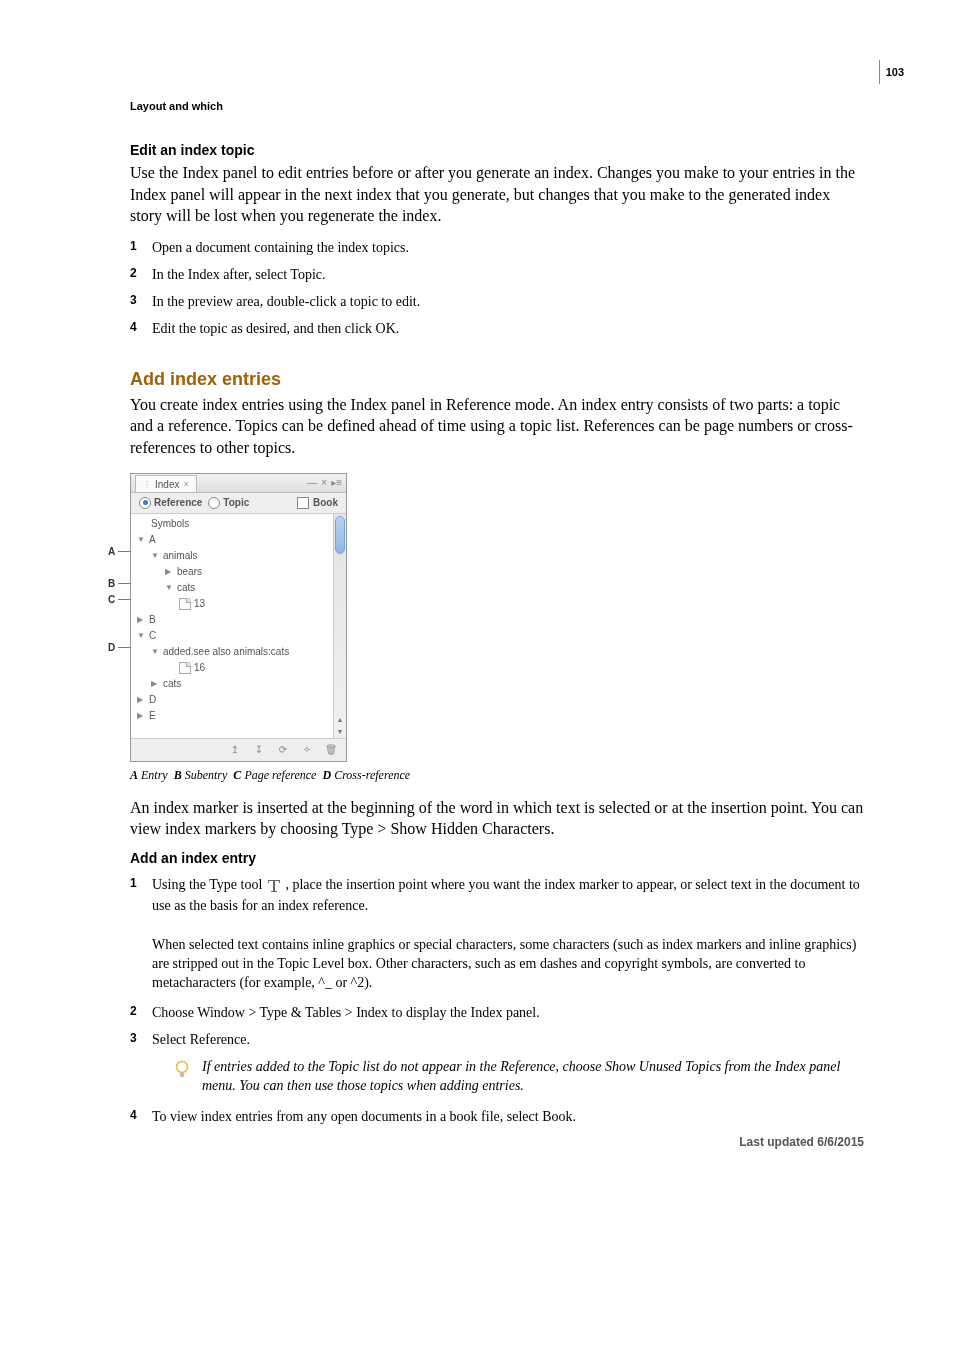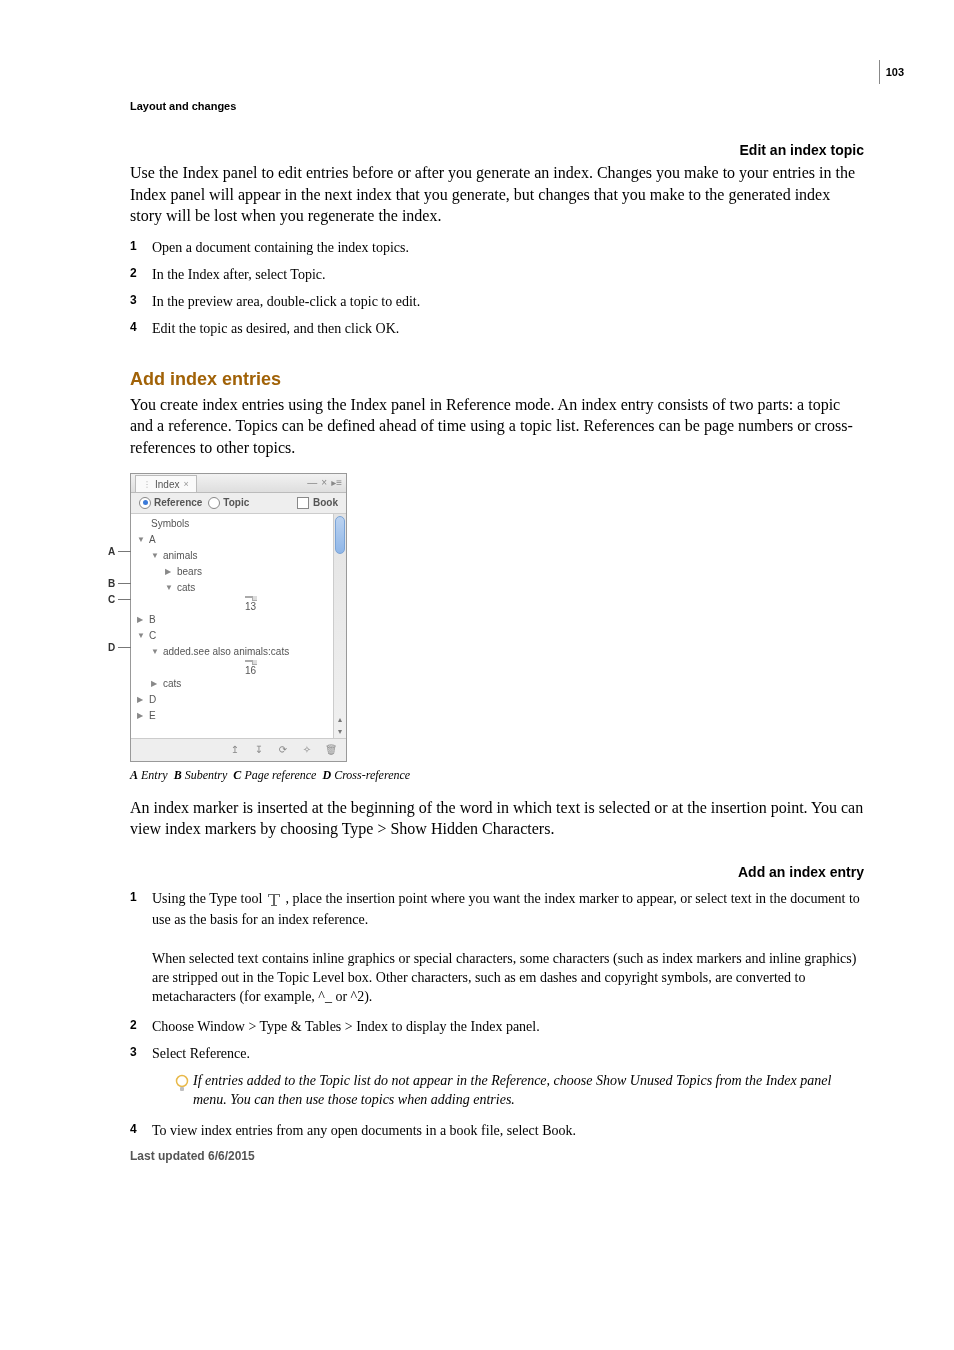--- a/index.html
+++ b/index.html
@@ -27,22 +27,21 @@
   .chapter-title {
     font-family: "Myriad Pro", Arial, sans-serif;
     font-weight: bold;
     font-size: 11px;
     margin-bottom: 30px;
   }
   h3.section {
     font-family: "Myriad Pro", Arial, sans-serif;
     font-weight: bold;
     font-size: 14px;
-    margin: 24px 0 4px 0;
-    text-align: right;
+    margin: 10px 0 4px 0;
   }
   h2.main-section {
     font-family: "Myriad Pro", Arial, sans-serif;
     font-weight: bold;
     font-size: 18px;
     color: #a16207;
     margin: 30px 0 4px 0;
   }
   p {
     font-size: 16px;
@@ -72,21 +71,21 @@
   .sub-para {
     margin-left: 22px;
     margin-top: 20px;
     font-size: 14px;
     line-height: 1.35;
   }
   .tip {
     margin: 8px 0 10px 22px;
     display: flex;
     align-items: flex-start;
-    gap: 3px;
+    gap: 12px;
   }
   .tip-icon {
     flex: 0 0 16px;
     margin-top: 2px;
   }
   .tip-text {
     font-style: italic;
     font-size: 14px;
     line-height: 1.35;
   }
@@ -203,48 +202,48 @@
     border-radius:5px;
     background: linear-gradient(#bcd3f0,#8fb6e8);
     border:1px solid #7aa4d8;
   }
   .panel-body .scroll .btn {
     height:12px;font-size:8px;color:#777;text-align:center;line-height:12px;
   }
   .row { display:flex; align-items:center; gap:3px; height:16px; padding-right:24px;}
   .indent1 { padding-left:14px; }
   .indent2 { padding-left:28px; }
-  .indent3 { padding-left:42px;flex-direction:column; }
+  .indent3 { padding-left:42px; }
   .tri { font-size:8px; color:#888; width:9px; display:inline-block;}
   .pageicon { width:10px;height:10px;border:1px solid #aaa;background:#fafafa;position:relative;}
   .pageicon::after{content:"";position:absolute;right:-1px;top:-1px;width:4px;height:4px;background:#ddd;border-left:1px solid #aaa;border-bottom:1px solid #aaa;}
   .panel-footer {
     display:flex; justify-content:flex-end; gap:10px;
     padding:4px 8px; border-top:1px solid #ccc; background:#eee;
   }
   .ficon { width:14px;height:14px;display:inline-flex;align-items:center;justify-content:center;color:#888;font-size:10px;border:0;}
   .footer-updated {
-    text-align:left;
+    text-align:right;
     font-family:"Myriad Pro",Arial,sans-serif;
     font-weight:bold;
     font-size:12px;
     color:#555;
   }
   .type-tool-icon {
     display:inline-block; vertical-align:middle;
     width:16px;height:16px;
     position:relative; top:-1px;
   }
 </style>
 </head>
 <body>
 
 <div class="page">
   <div class="page-number">103</div>
-  <div class="chapter-title">Layout and changes</div>
+  <div class="chapter-title">Layout and which</div>
 
   <h3 class="section">Edit an index topic</h3>
   <p>Use the Index panel to edit entries before or after you generate an index. Changes you make to your entries in the Index panel will appear in the next index that you generate, but changes that you make to the generated index story will be lost when you regenerate the index.</p>
 
   <ol class="steps">
     <li><span class="num">1</span><span>Open a document containing the index topics.</span></li>
     <li><span class="num">2</span><span>In the Index after, select Topic.</span></li>
     <li><span class="num">3</span><span>In the preview area, double-click a topic to edit.</span></li>
     <li><span class="num">4</span><span>Edit the topic as desired, and then click OK.</span></li>
   </ol>

